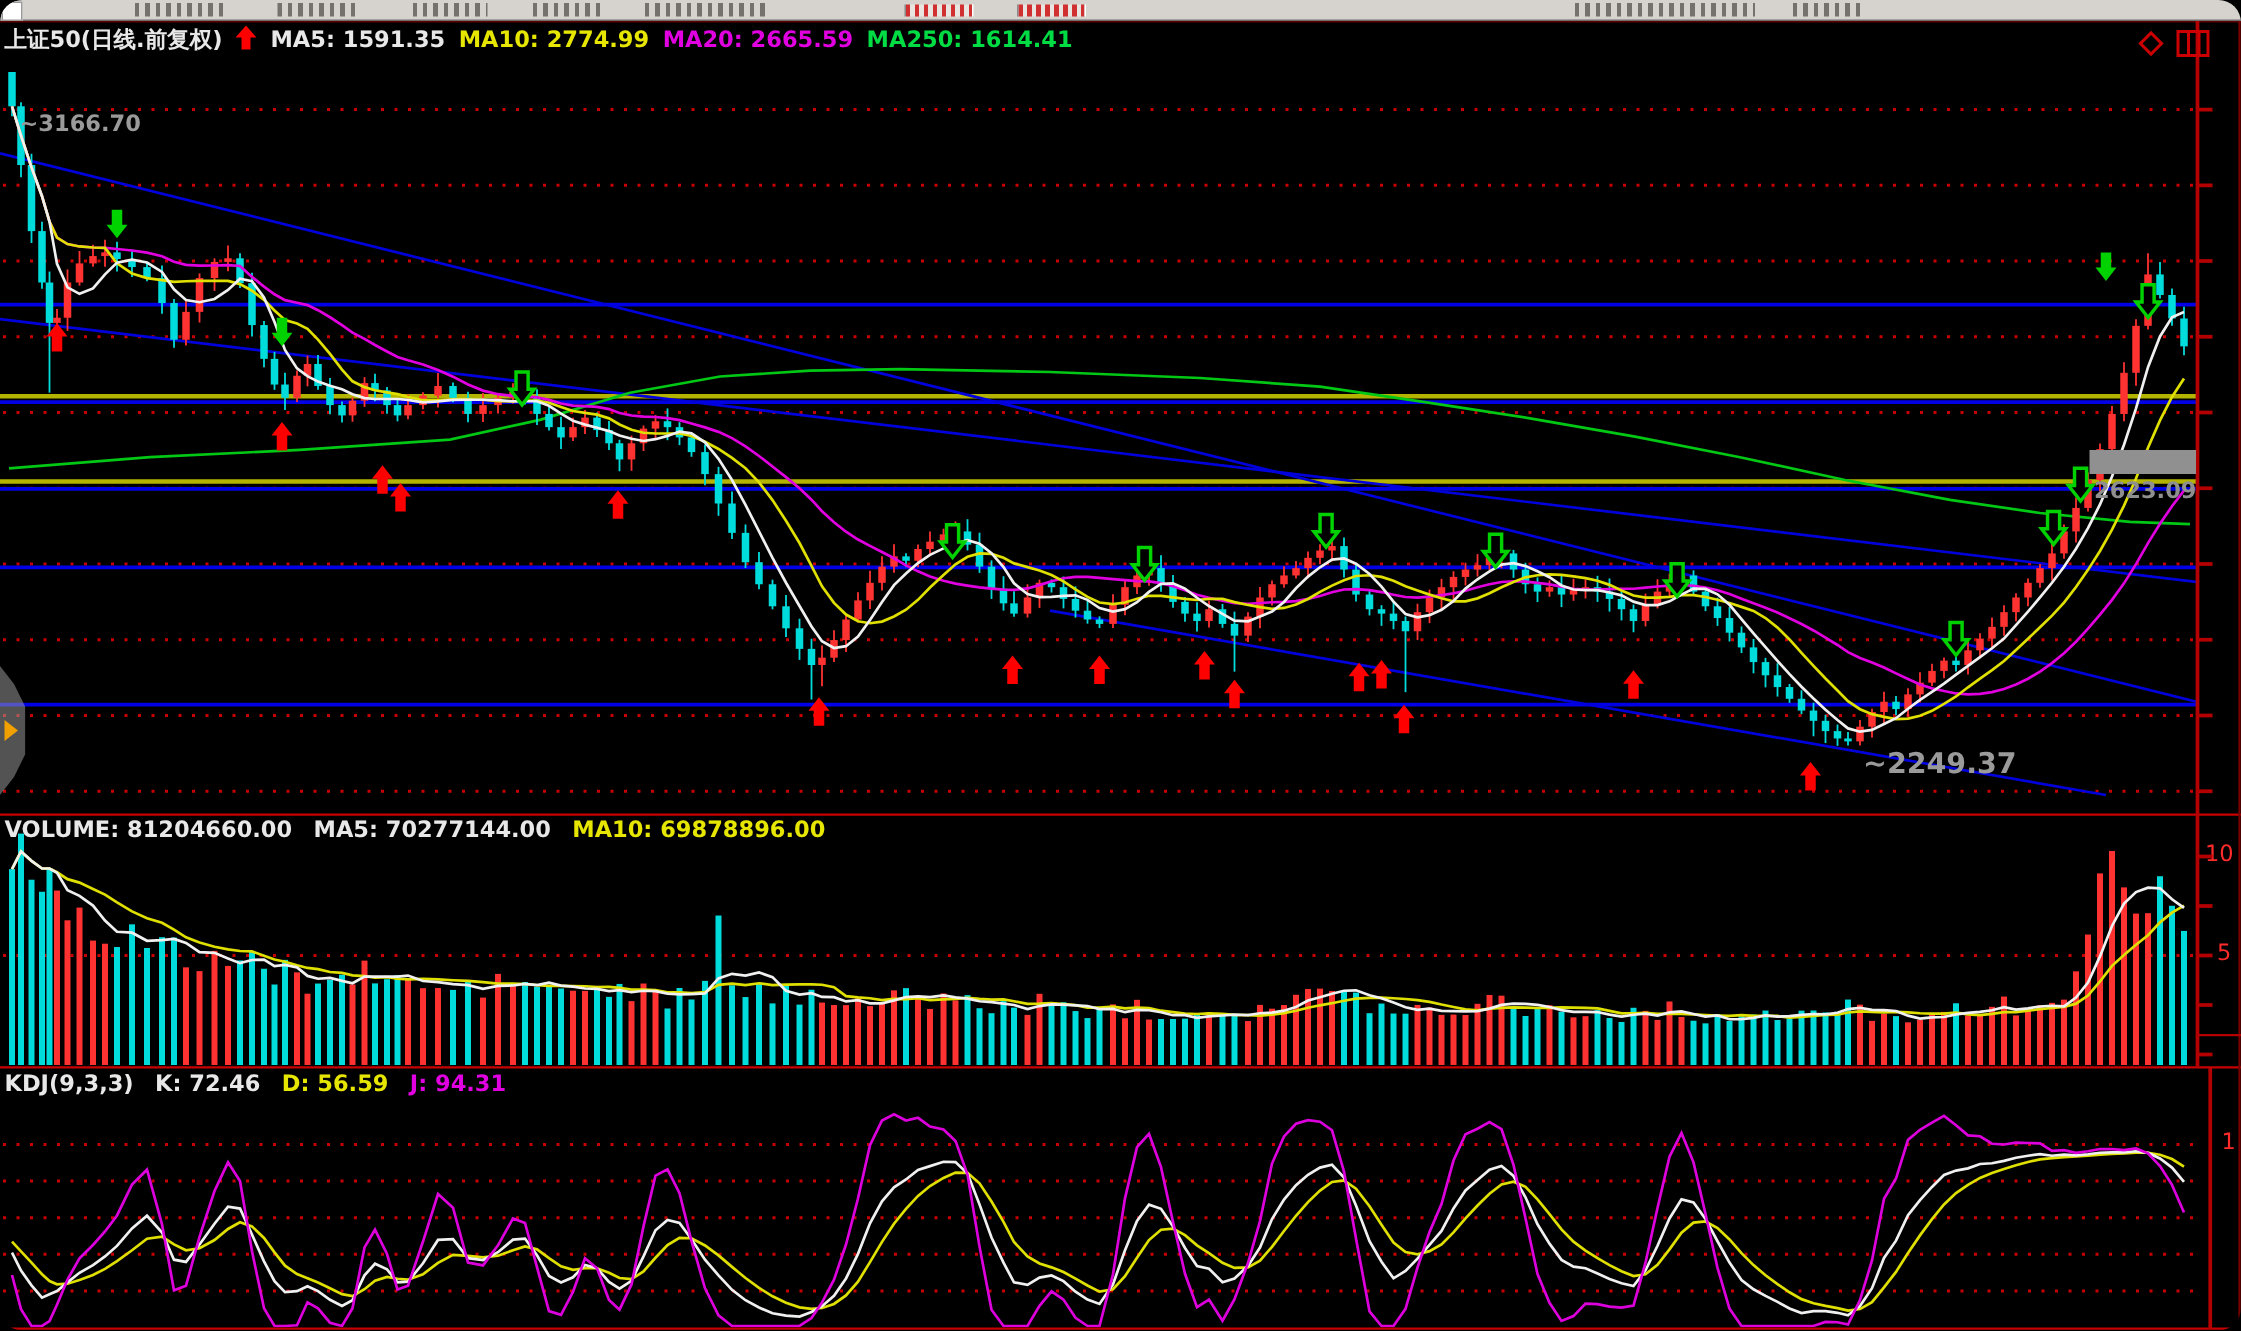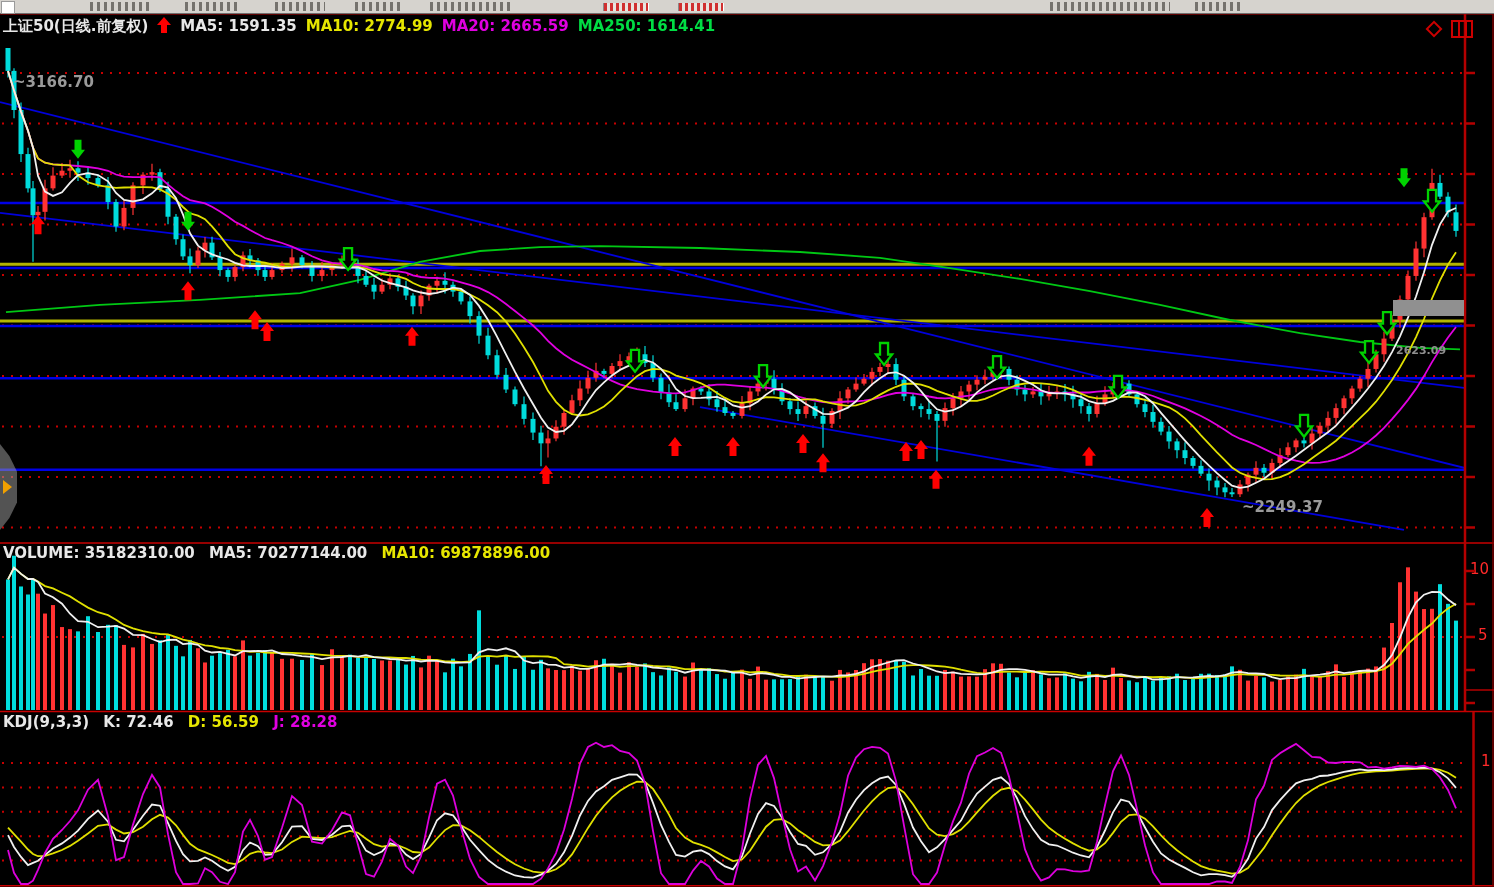--- a/index.html
+++ b/index.html
@@ -1,17 +1,17 @@
 <!DOCTYPE html>
 <html><head>
 <meta charset="utf-8">
 <style>
   html,body{margin:0;padding:0;background:#000;}
   .screen{position:relative;width:1494px;height:887px;overflow:hidden;background:#000;
-          font-family:"DejaVu Sans","Liberation Sans",sans-serif;}
+          font-family:"DejaVu Sans","Liberation Sans",sans-serif;border-radius:15px;}
   .abs{position:absolute;}
   .hdr{font-size:15px;font-weight:bold;white-space:nowrap;line-height:16px;}
   .hdr span{margin-right:9px;}
   .c-white{color:#e8e8e8}.c-yellow{color:#e6e600}.c-magenta{color:#e000e0}
   .c-green{color:#00dd44}.c-gray{color:#9a9a9a}
   .toolbar{left:0;top:0;width:1494px;height:13px;background:#d6d3ce;border-bottom:1px solid #6f6f6f;z-index:5;}
   .tb-box{position:absolute;top:1px;height:11px;background:#ffffff;border:1px solid #9a9a9a;}
   .tb-frag{position:absolute;top:2px;height:9px;background:
       repeating-linear-gradient(90deg,#55524d 0 3px,#d6d3ce 3px 7px);opacity:.75;}
   .tb-red{position:absolute;top:3px;height:8px;background:
@@ -726,38 +726,38 @@
       <rect x="5" y="5" width="10" height="10" fill="none" stroke="#cc0000" stroke-width="2" transform="rotate(45 10 10)"></rect>
     </svg>
     <svg width="24" height="22">
       <rect x="2" y="2" width="20" height="16" fill="none" stroke="#cc0000" stroke-width="2"></rect>
       <line x1="9" y1="2" x2="9" y2="18" stroke="#cc0000" stroke-width="2"></line>
       <line x1="16" y1="2" x2="16" y2="18" stroke="#cc0000" stroke-width="2"></line>
     </svg>
   </div>
 
   <div class="abs c-gray" style="left:13px;top:41px;z-index:3;font-size:15px;font-weight:bold;margin-top:32px;">~3166.70</div>
-  <div class="abs c-gray" style="left:1242px;top:498px;z-index:3;font-size:15px;font-weight:bold;">~2249.37</div>
+  <div class="abs c-gray" style="left:1242px;top:498px;z-index:3;font-size:19px;font-weight:bold;">~2249.37</div>
   <div class="abs tag-box" style="left:1393px;top:300px;width:71px;height:16px;z-index:3;"></div>
-  <div class="abs" style="left:1396px;top:318px;z-index:3;font-size:11px;font-weight:bold;color:#8f8f8f;margin-top:26px;">2623.09</div>
+  <div class="abs" style="left:1396px;top:318px;z-index:3;font-size:15px;font-weight:bold;color:#8f8f8f;">2623.09</div>
 
   <div class="abs hdr" style="left:3px;top:545px;z-index:3;">
-    <span class="c-white">VOLUME: 35182310.00</span>
+    <span class="c-white">VOLUME: 81204660.00</span>
     <span class="c-white">MA5: 70277144.00</span>
     <span class="c-yellow">MA10: 69878896.00</span>
   </div>
 
   <div class="axis-label" style="left:1470px;top:562px;">10</div>
   <div class="axis-label" style="left:1478px;top:628px;">5</div>
   <div class="axis-label" style="left:1513px;top:693px;font-size:13px;">X1</div>
 
   <div class="abs hdr" style="left:3px;top:714px;z-index:3;">
     <span class="c-white">KDJ(9,3,3)</span>
     <span class="c-white">K: 72.46</span>
     <span class="c-yellow">D: 56.59</span>
-    <span class="c-magenta">J: 28.28</span>
+    <span class="c-magenta">J: 94.31</span>
   </div>
   <div class="axis-label" style="left:1481px;top:754px;">1</div>
 
   <div class="abs expander">
     <div class="tri"></div>
   </div>
 </div>
 
 </body></html>

